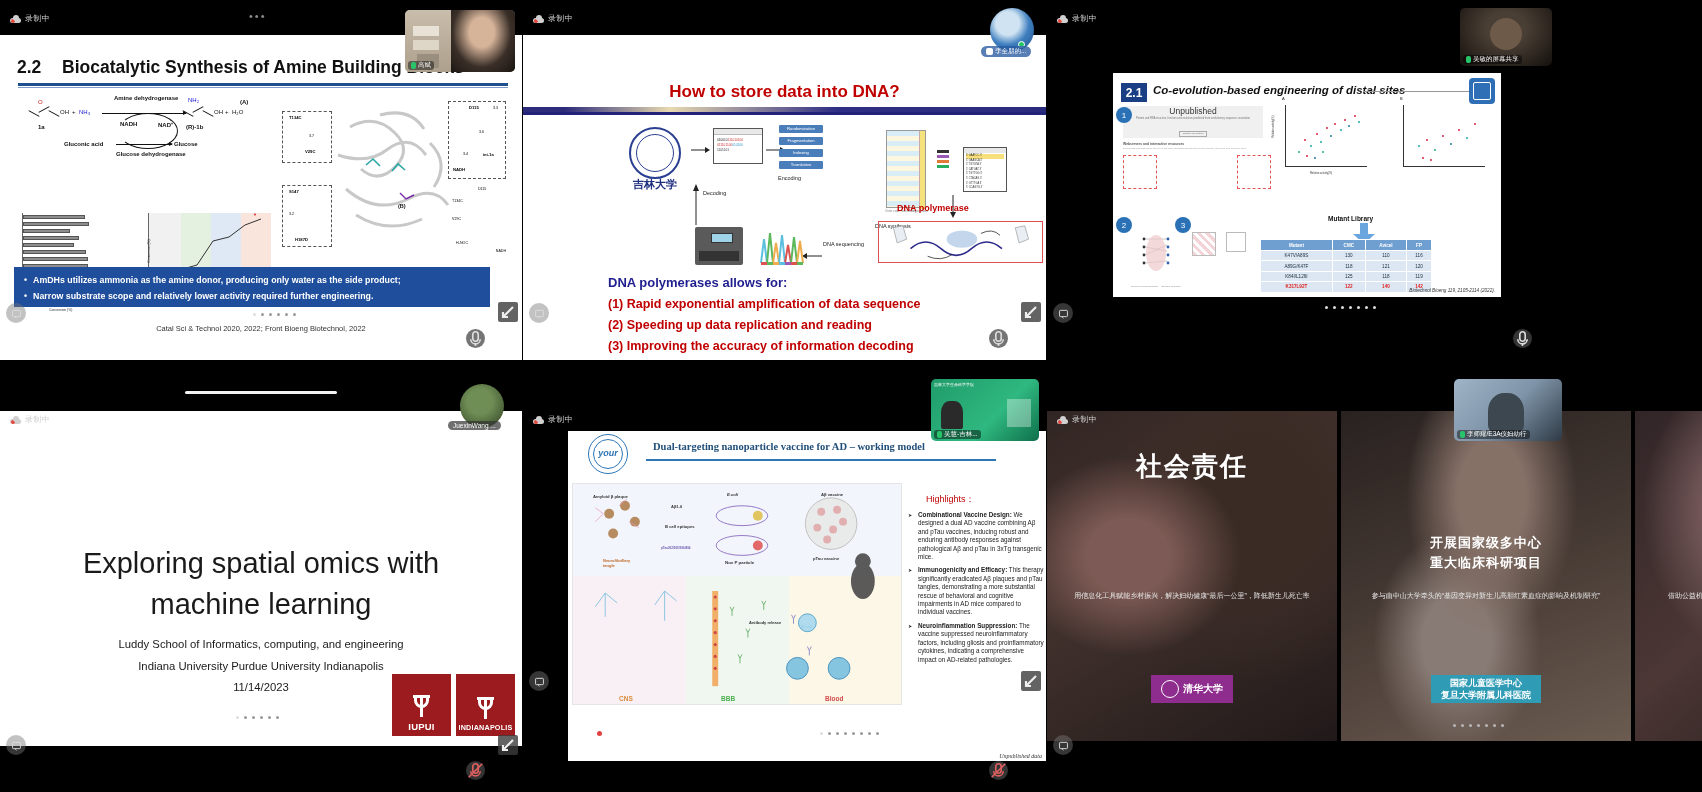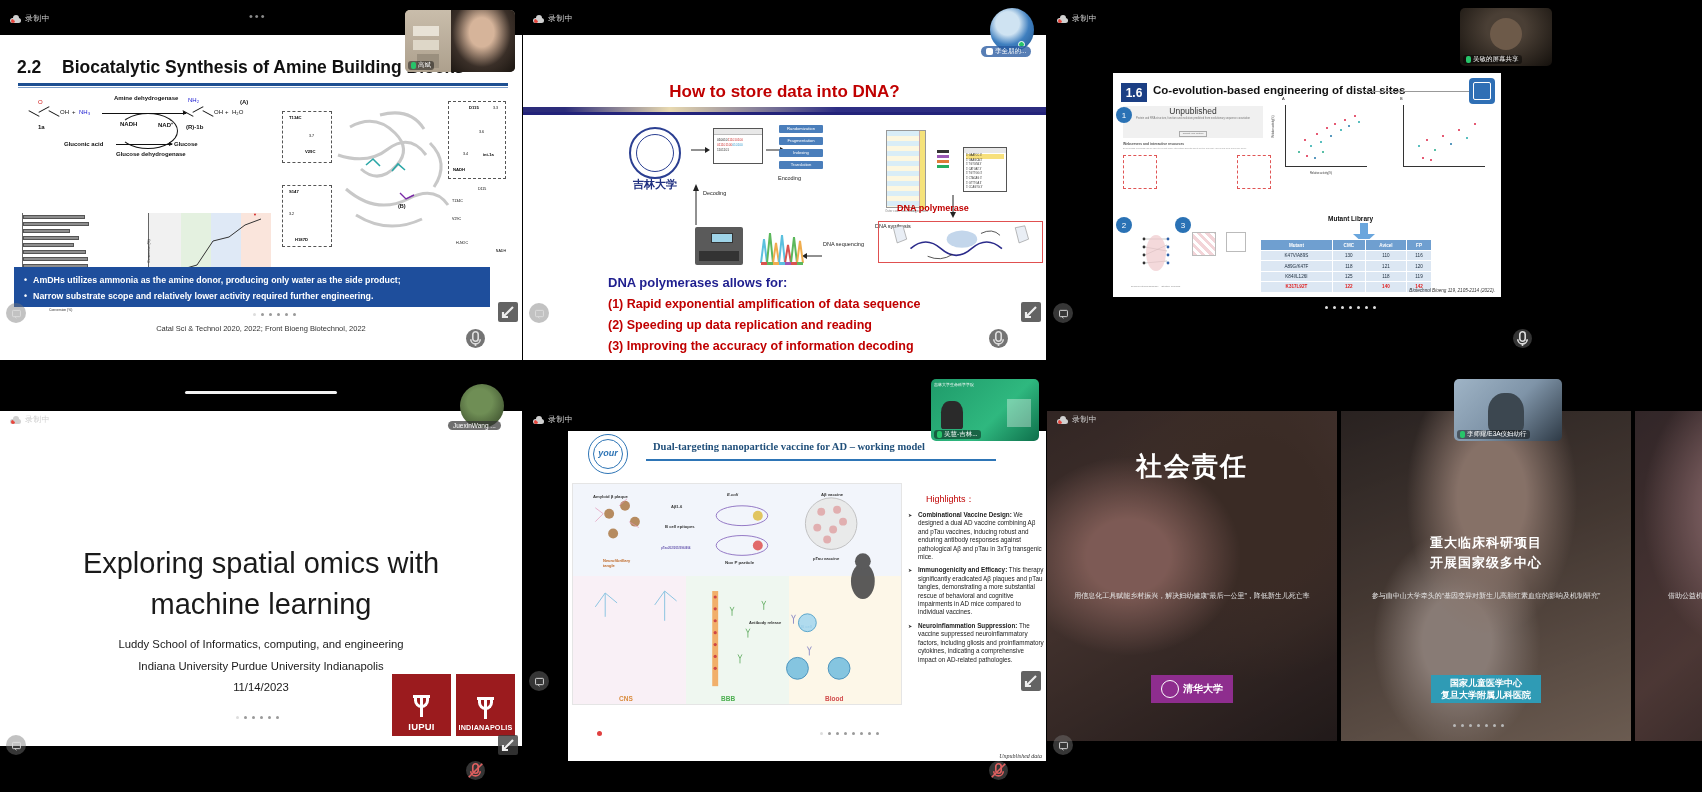--- a/index.html
+++ b/index.html
@@ -141,21 +141,21 @@
   .uni-cn { position: absolute; left: 100px; top: 142px; width: 64px; text-align: center; font-size: 11px; color: #1f2f80; font-weight: bold; }
   .winbox { position: absolute; border: 1px solid #555; background: #fff; }
   .tagbtn { position: absolute; background: #4a7ebb; color: #fff; font-size: 4.2px; text-align: center; border-radius: 1px; width: 44px; height: 8px; line-height: 8px; }
   .smalllbl { position: absolute; font-size: 5.5px; color: #222; }
   .redbox { position: absolute; border: 1px solid #e05050; }
 
   
   #p3 { left: 1047px; top: 0; width: 655px; height: 360px; }
   #p3 .slide { left: 66px; top: 73px; width: 388px; height: 224px; }
   .p3-badge { position: absolute; left: 8px; top: 10px; width: 26px; height: 19px; background: #1b3f84; color: #fff; font-weight: bold; font-size: 12px; display: flex; align-items: center; justify-content: center; }
-  .p3-title { position: absolute; left: 40px; top: 11px; font-weight: bold; font-size: 11.5px; color: #111; }
+  .p3-title { position: absolute; left: 40px; top: 11px; font-weight: bold; font-size: 11.5px; color: #111; font-style: italic; }
   .p3-line { position: absolute; left: 250px; top: 18px; width: 110px; height: 1px; background: #999; }
   .p3-logo { position: absolute; right: 6px; top: 5px; width: 26px; height: 26px; border-radius: 4px; background: #2f6fb5; }
   .ev-box { position: absolute; left: 10px; top: 33px; width: 140px; height: 32px; background: #f0f0f0; display:flex; align-items:center; justify-content:center; }
   .ev-title { font-size: 8.5px; color: #333; }
   .ev-circ { position: absolute; left: 3px; top: 34px; width: 16px; height: 16px; border-radius: 50%; background: #2a72b5; color: #fff; font-size: 8px; display: flex; align-items: center; justify-content: center; }
   .mtable { position: absolute; left: 147px; top: 166px; width: 172px; font-size: 4.6px; border-collapse: collapse; }
   .mtable th { background: #6f9fd0; color: #fff; font-weight: bold; padding: 2.5px 0; text-align: center; border: .5px solid #fff; }
   .mtable td { background: #dce7f3; padding: 2.2px 0; text-align: center; border: .5px solid #fff; color: #203040; }
   .mtable tr.hl td { color: #e02020; font-weight: bold; }
   .mut-lbl { position: absolute; left: 215px; top: 142px; font-size: 6.5px; font-weight: bold; color: #111; }
@@ -541,21 +541,21 @@
 
   <div class="panel" id="p3">
     <div class="rec">
       <div class="rec-cloud">
           <span class="rec-dot"></span>
         </div>
       <span class="rec-text">录制中</span>
     </div>
 
     <div class="slide">
-      <div class="p3-badge">1.6</div>
+      <div class="p3-badge">2.1</div>
       <div class="p3-title">Co-evolution-based engineering of distal sites</div>
       <div class="p3-line"></div>
       <div class="p3-logo">
         <div style="position:absolute;left:4px;top:4px;right:4px;bottom:4px;border:1px solid #fff;border-radius:2px;"></div>
       </div>
 
       <div class="ev-box">
         <div style="text-align:center;">
           <div class="ev-title">Unpublished</div>
           <div style="font-size:2.6px;color:#777;margin-top:1px;">Protein and RNA structure, function and evolution predicted from evolutionary sequence covariation</div>
@@ -949,22 +949,22 @@
       </div>
       <div class="card-sep" style="left:290px;"></div>
 
       <div class="card" style="left:294px;width:290px;">
         <div class="photo" style="background:
            radial-gradient(ellipse at 52% 26%,#e4c3ae 0 16%,rgba(0,0,0,0) 40%),
            radial-gradient(ellipse at 40% 70%,#e8d5c6 0 14%,rgba(0,0,0,0) 34%),
            linear-gradient(160deg,#3a332d 0%,#6a5a4c 45%,#b39c85 100%);"></div>
         <div class="veil"></div>
         <div class="h2">
+          <div>开展国家级多中心</div>
           <div>重大临床科研项目</div>
-          <div>开展国家级多中心</div>
         </div>
         <div class="p">参与由中山大学牵头的“基因变异对新生儿高胆红素血症的影响及机制研究”</div>
         <div class="logo" style="background:#2f9bb5;font-size:9px;flex-direction:column;gap:0;line-height:12px;">
           <span>国家儿童医学中心</span>
           <span>复旦大学附属儿科医院</span>
         </div>
         <div class="dots dark" style="left:112px;bottom:14px;">
           <i class="on"></i>
             <i></i>
             <i></i>

